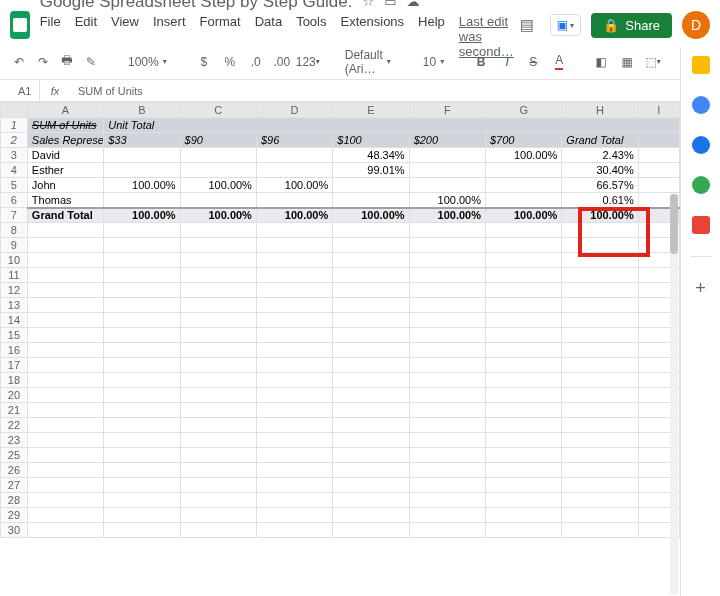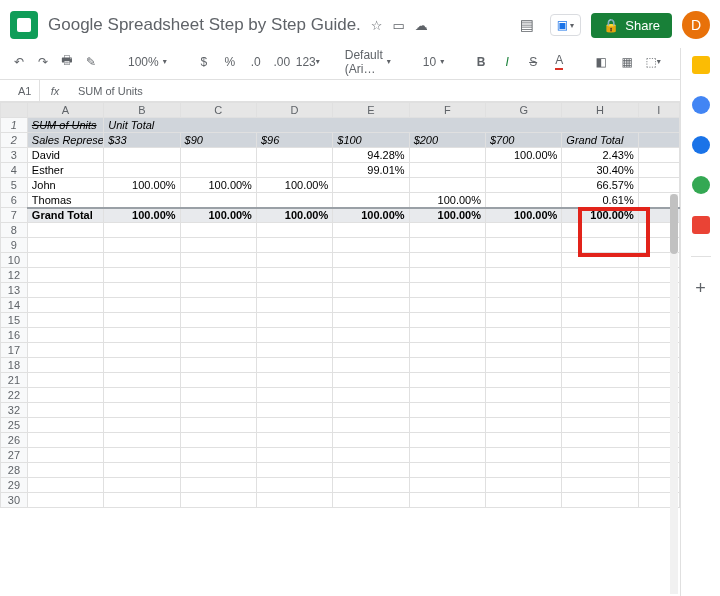--- a/index.html
+++ b/index.html
@@ -63,20 +63,32 @@
 
 <div class="header">
   <div class="logo"></div>
   <div class="title-area">
     <div class="title-row">
       <span class="doc-title">Google Spreadsheet Step by Step Guide.</span>
       <span class="star-icons">☆</span>
       <span class="star-icons">▭</span>
       <span class="star-icons">☁</span>
     </div>
+    <div class="menus">
+      <span>File</span>
+      <span>Edit</span>
+      <span>View</span>
+      <span>Insert</span>
+      <span>Format</span>
+      <span>Data</span>
+      <span>Tools</span>
+      <span>Extensions</span>
+      <span>Help</span>
+      <span class="last-edit">Last edit was second…</span>
+    </div>
   </div>
   <div class="top-right">
     <div class="ico-btn">▤</div>
     <div class="present-btn">▣<span class="chev">▾</span></div>
     <div class="share-btn">🔒 <span>Share</span></div>
     <div class="avatar">D</div>
   </div>
 </div>
 
 <div class="toolbar">
@@ -166,21 +178,21 @@
       <td></td>
     </tr>
     </tbody>
         <tbody id="datarows">
           <tr class="data-row">
             <th class="rowhead">3</th>
             <td>David</td>
             <td></td>
             <td></td>
             <td></td>
-            <td>94.28%</td>
+            <td>48.34%</td>
             <td></td>
             <td>100.00%</td>
             <td>2.43%</td>
             <td></td>
           </tr>
           <tr class="data-row">
             <th class="rowhead">4</th>
             <td>Esther</td>
             <td></td>
             <td></td>
@@ -261,20 +273,32 @@
             <td></td>
             <td></td>
             <td></td>
             <td></td>
             <td></td>
             <td></td>
             <td></td>
             <td></td>
           </tr>
           <tr>
+            <th class="rowhead">11</th>
+            <td></td>
+            <td></td>
+            <td></td>
+            <td></td>
+            <td></td>
+            <td></td>
+            <td></td>
+            <td></td>
+            <td></td>
+          </tr>
+          <tr>
             <th class="rowhead">12</th>
             <td></td>
             <td></td>
             <td></td>
             <td></td>
             <td></td>
             <td></td>
             <td></td>
             <td></td>
             <td></td>
@@ -345,20 +369,32 @@
             <td></td>
             <td></td>
             <td></td>
             <td></td>
             <td></td>
             <td></td>
             <td></td>
             <td></td>
           </tr>
           <tr>
+            <th class="rowhead">20</th>
+            <td></td>
+            <td></td>
+            <td></td>
+            <td></td>
+            <td></td>
+            <td></td>
+            <td></td>
+            <td></td>
+            <td></td>
+          </tr>
+          <tr>
             <th class="rowhead">21</th>
             <td></td>
             <td></td>
             <td></td>
             <td></td>
             <td></td>
             <td></td>
             <td></td>
             <td></td>
             <td></td>
@@ -369,21 +405,21 @@
             <td></td>
             <td></td>
             <td></td>
             <td></td>
             <td></td>
             <td></td>
             <td></td>
             <td></td>
           </tr>
           <tr>
-            <th class="rowhead">32</th>
+            <th class="rowhead">23</th>
             <td></td>
             <td></td>
             <td></td>
             <td></td>
             <td></td>
             <td></td>
             <td></td>
             <td></td>
             <td></td>
           </tr>

